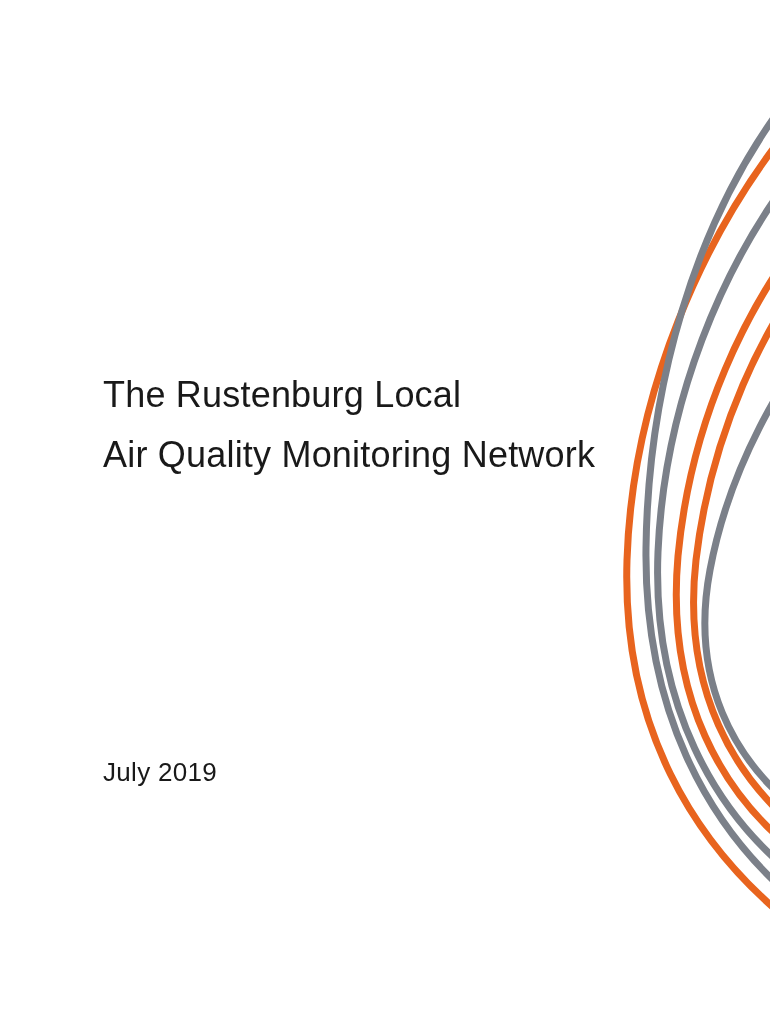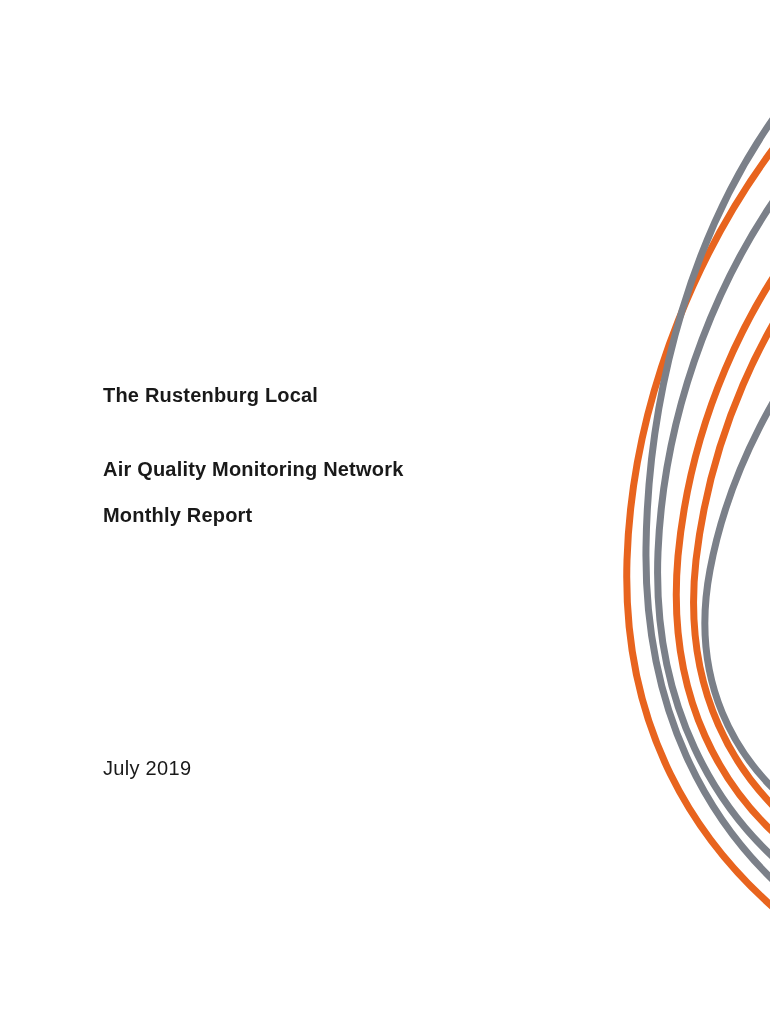--- a/index.html
+++ b/index.html
@@ -27,38 +27,38 @@
     pointer-events: none;
   }
   #title-block {
     position: absolute;
     left: 103px;
     top: 372px;
     width: 500px;
   }
   .title-line {
     font-family: "Liberation Sans", sans-serif;
-    font-size: 20px;
-    font-weight: 700;
+    font-size: 36px;
+    font-weight: 400;
     line-height: 46px;
     letter-spacing: 0.2px;
     color: #191919;
     white-space: nowrap;
   }
   #title-group-two {
-    margin-top: 28px;
+    margin-top: 14px;
   }
   #date-block {
     position: absolute;
     left: 103px;
     top: 757px;
   }
   #date-text {
     font-family: "Liberation Sans", sans-serif;
-    font-size: 20px;
+    font-size: 26px;
     font-weight: 400;
     letter-spacing: 0.3px;
     color: #191919;
     white-space: nowrap;
   }
 </style>
 </head>
 <body>
 
 <div id="page">
@@ -73,21 +73,20 @@
       <path stroke="#7B8089" stroke-width="7" d="M 848 300 C 778 376 728 474 710 570 C 690 676 730 762 808 818"></path>
     </g>
   </svg>
 
   <div id="title-block">
     <div id="title-group-one">
       <div class="title-line">The Rustenburg Local</div>
     </div>
     <div id="title-group-two">
       <div class="title-line">Air Quality Monitoring Network</div>
-      <div class="title-line">Monthly Report</div>
     </div>
   </div>
 
   <div id="date-block">
     <div id="date-text">July 2019</div>
   </div>
 
 </div>
 
 </body></html>

